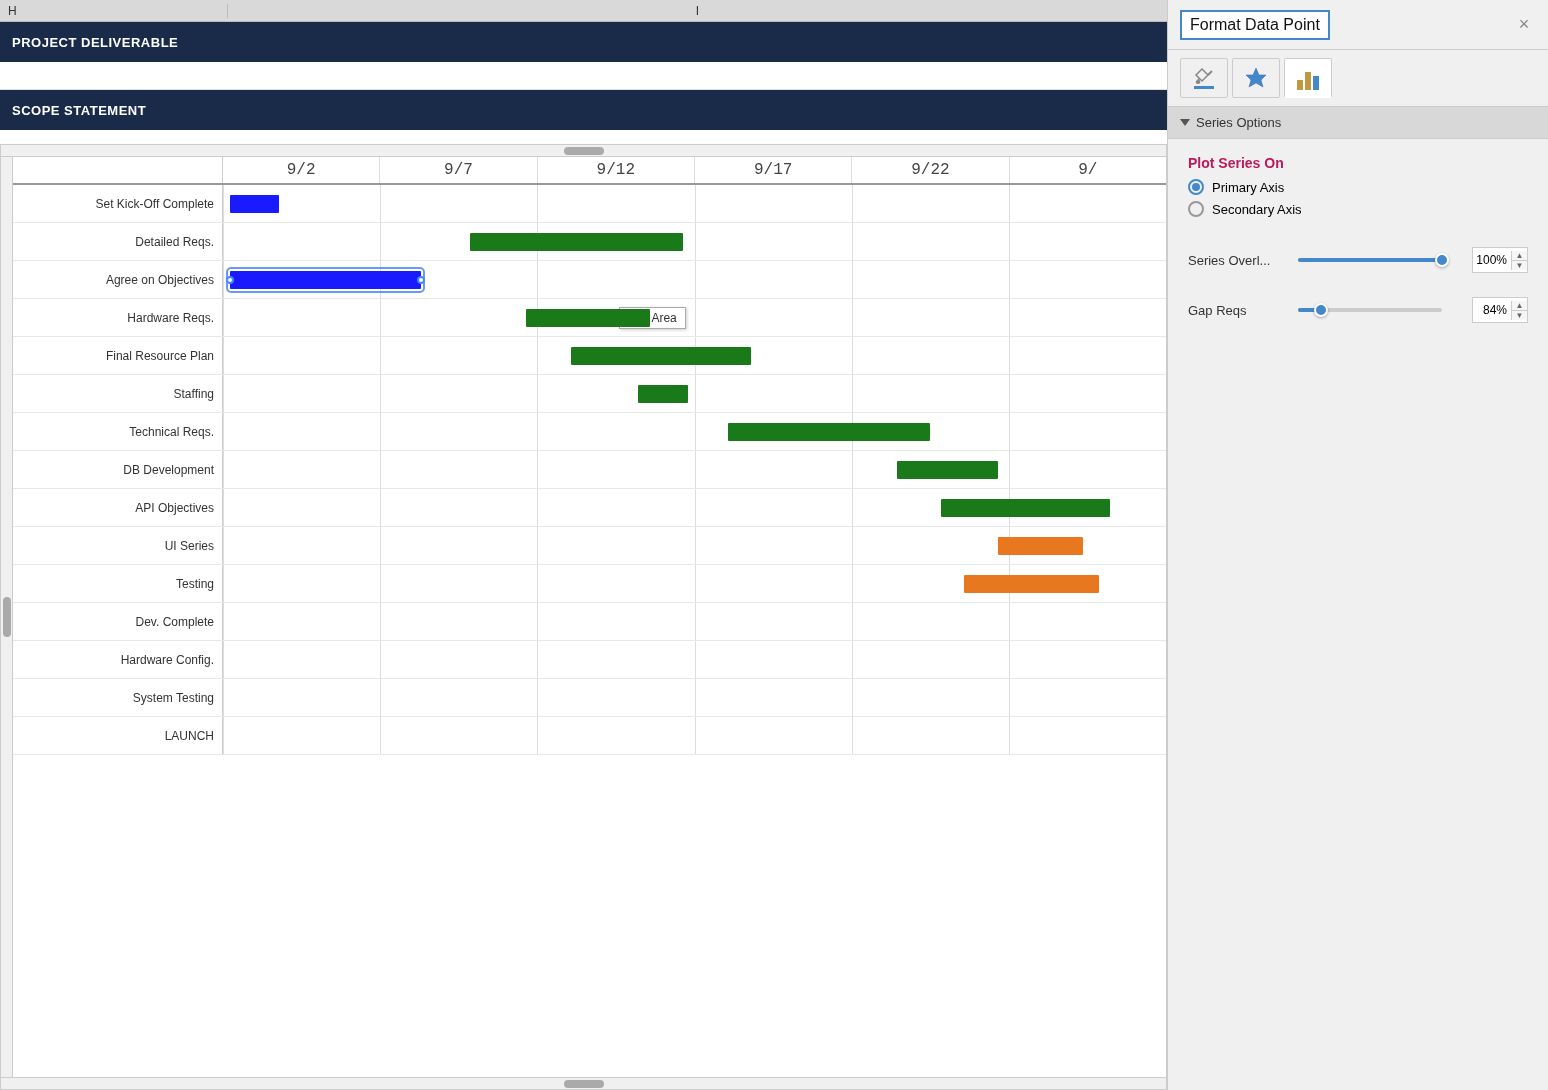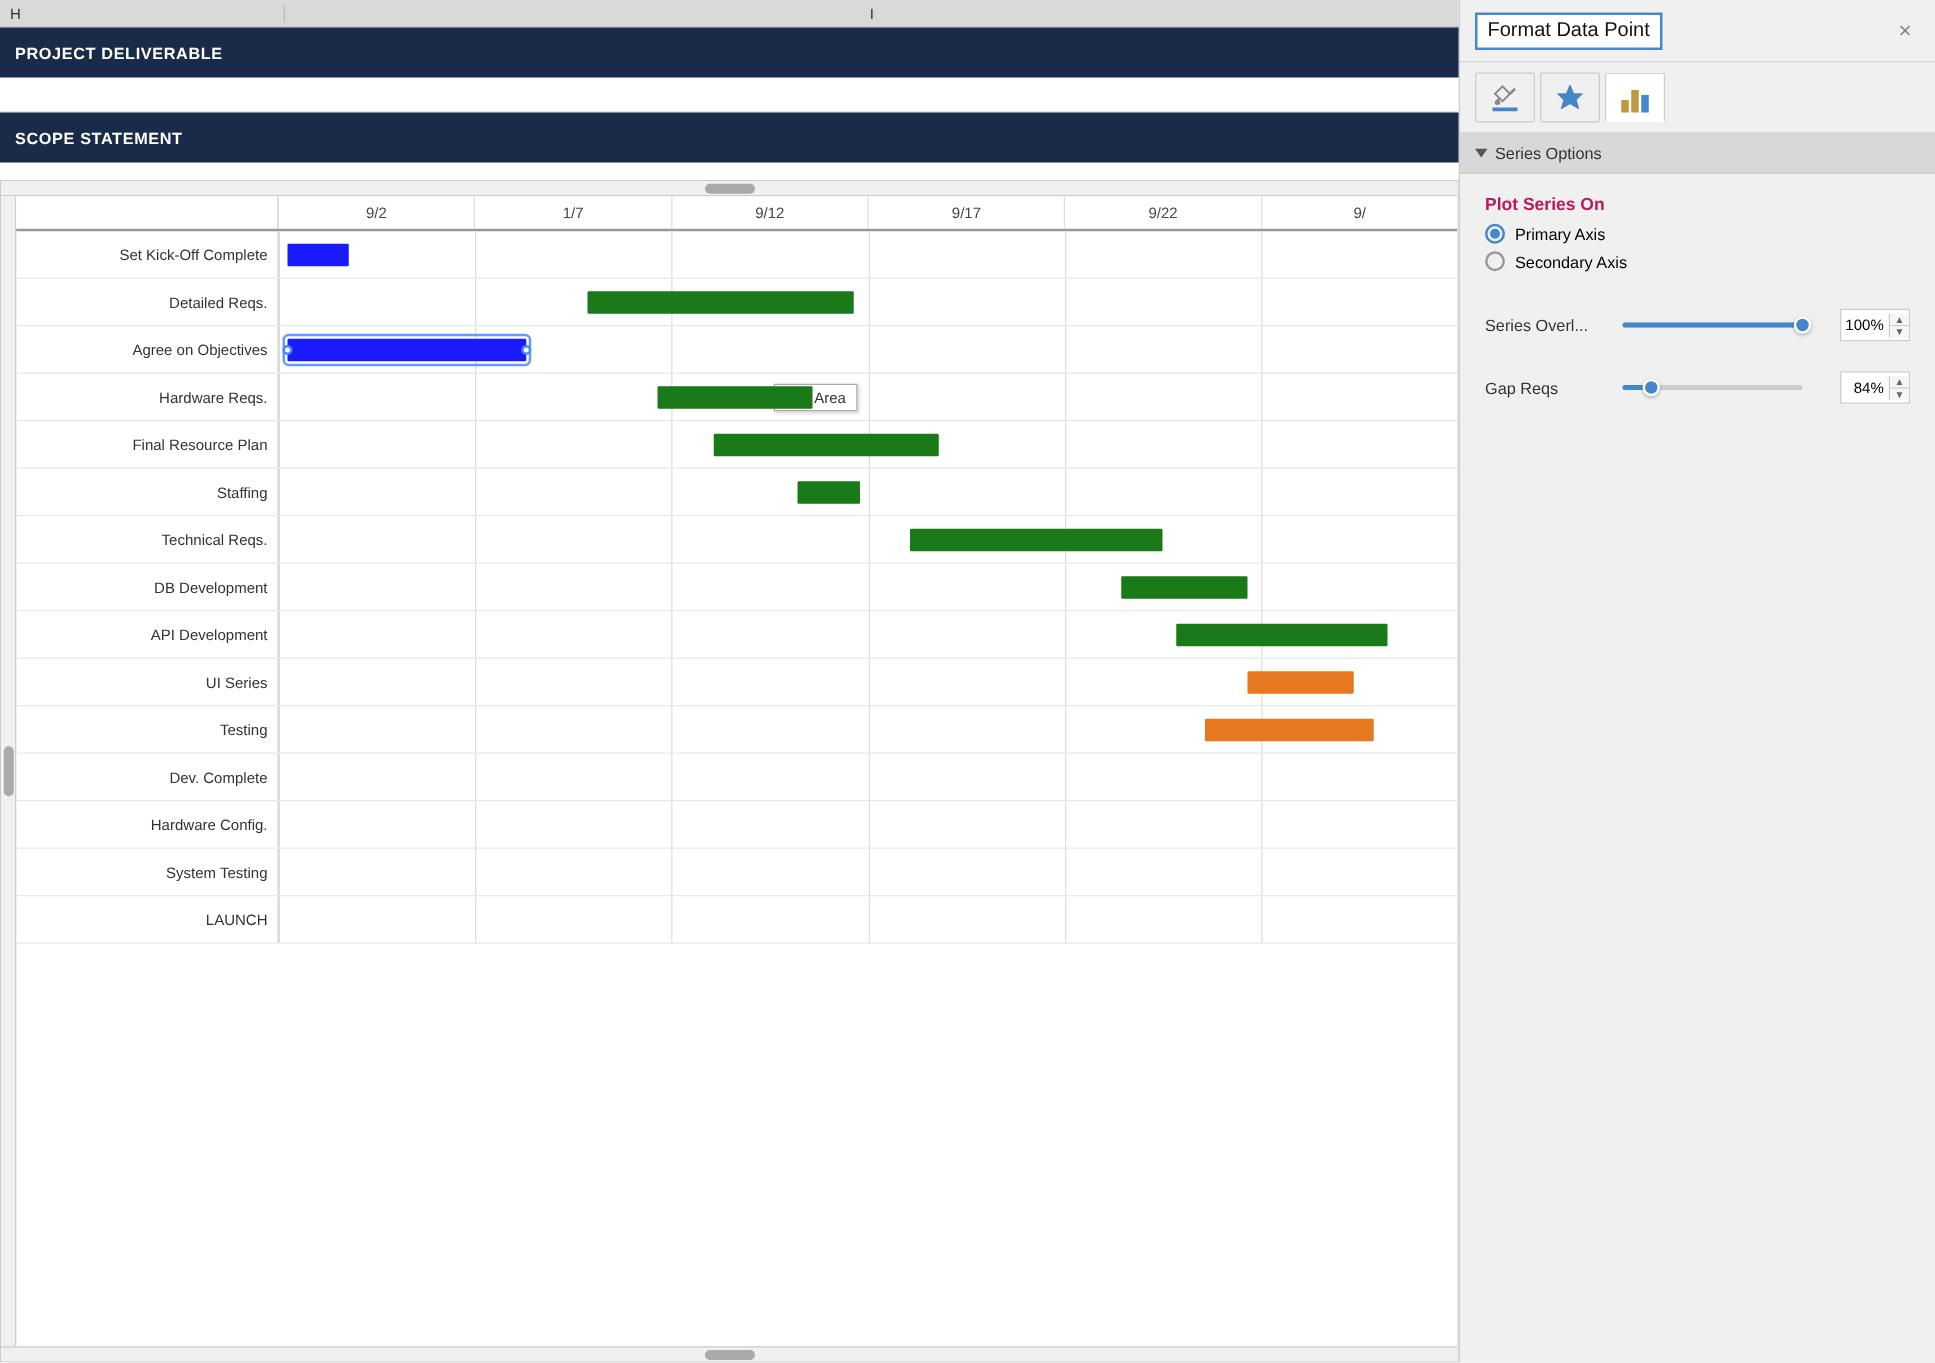--- a/index.html
+++ b/index.html
@@ -140,24 +140,25 @@
     .date-ticks {
       flex: 1;
       display: flex;
       position: relative;
     }
     .date-tick {
       flex: 1;
       display: flex;
       align-items: center;
       justify-content: center;
-      font-size: 12px;
+      font-size: 16px;
       color: #444;
       border-right: 1px solid #ddd;
       position: relative;
+      font-family: Liberation Mono, monospace;
     }
     .date-tick:last-child { border-right: none; }
 
     
     .gantt-rows {
       flex: 1;
       overflow: hidden;
     }
     .gantt-row {
       display: flex;
@@ -482,21 +483,21 @@
       <div class="gantt-left-handle">
         <div class="scroll-thumb-v"></div>
       </div>
 
       <div class="gantt-main">
 
         <div class="date-axis">
           <div class="task-label-col-header"></div>
           <div class="date-ticks" id="date-ticks-container">
           <div class="date-tick">9/2</div>
-              <div class="date-tick">1/7</div>
+              <div class="date-tick">9/7</div>
               <div class="date-tick">9/12</div>
               <div class="date-tick">9/17</div>
               <div class="date-tick">9/22</div>
               <div class="date-tick">9/</div>
             </div>
         </div>
 
         <div class="gantt-rows" id="gantt-rows-container">
         <div class="gantt-row">
               <div class="task-label">Set Kick-Off Complete</div>
@@ -592,21 +593,21 @@
                 <div class="grid-line" style="left: 0%;"></div>
                 <div class="grid-line" style="left: 16.7%;"></div>
                 <div class="grid-line" style="left: 33.3%;"></div>
                 <div class="grid-line" style="left: 50%;"></div>
                 <div class="grid-line" style="left: 66.7%;"></div>
                 <div class="grid-line" style="left: 83.3%;"></div>
                 <div class="gantt-bar bar-green" style="left: 71.4286%; width: 10.7143%;"></div>
               </div>
             </div>
             <div class="gantt-row">
-              <div class="task-label">API Development</div>
+              <div class="task-label">API Objectives</div>
               <div class="bar-cell">
                 <div class="grid-line" style="left: 0%;"></div>
                 <div class="grid-line" style="left: 16.7%;"></div>
                 <div class="grid-line" style="left: 33.3%;"></div>
                 <div class="grid-line" style="left: 50%;"></div>
                 <div class="grid-line" style="left: 66.7%;"></div>
                 <div class="grid-line" style="left: 83.3%;"></div>
                 <div class="gantt-bar bar-green" style="left: 76.1905%; width: 17.8571%;"></div>
               </div>
             </div>

